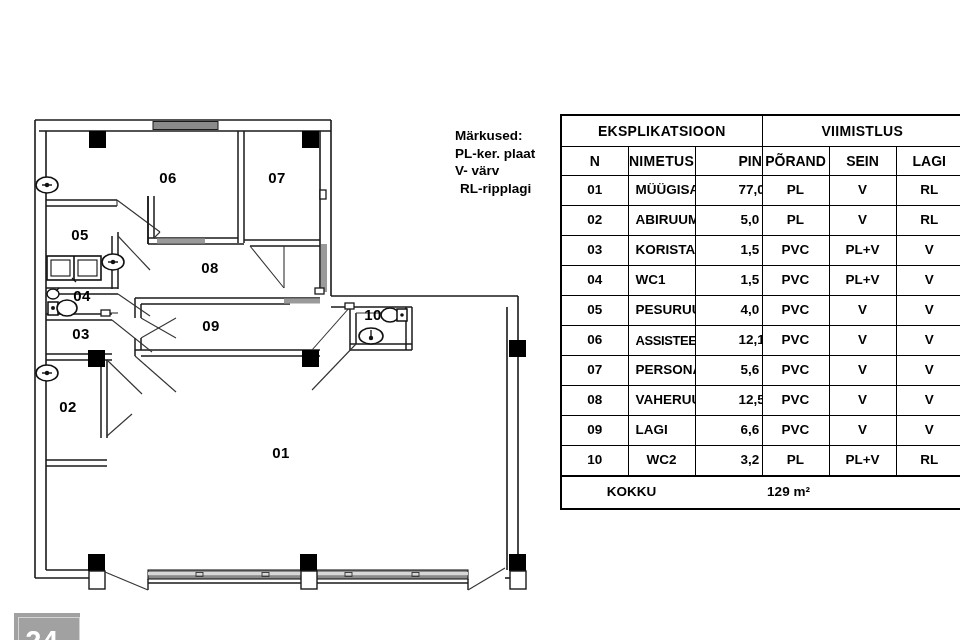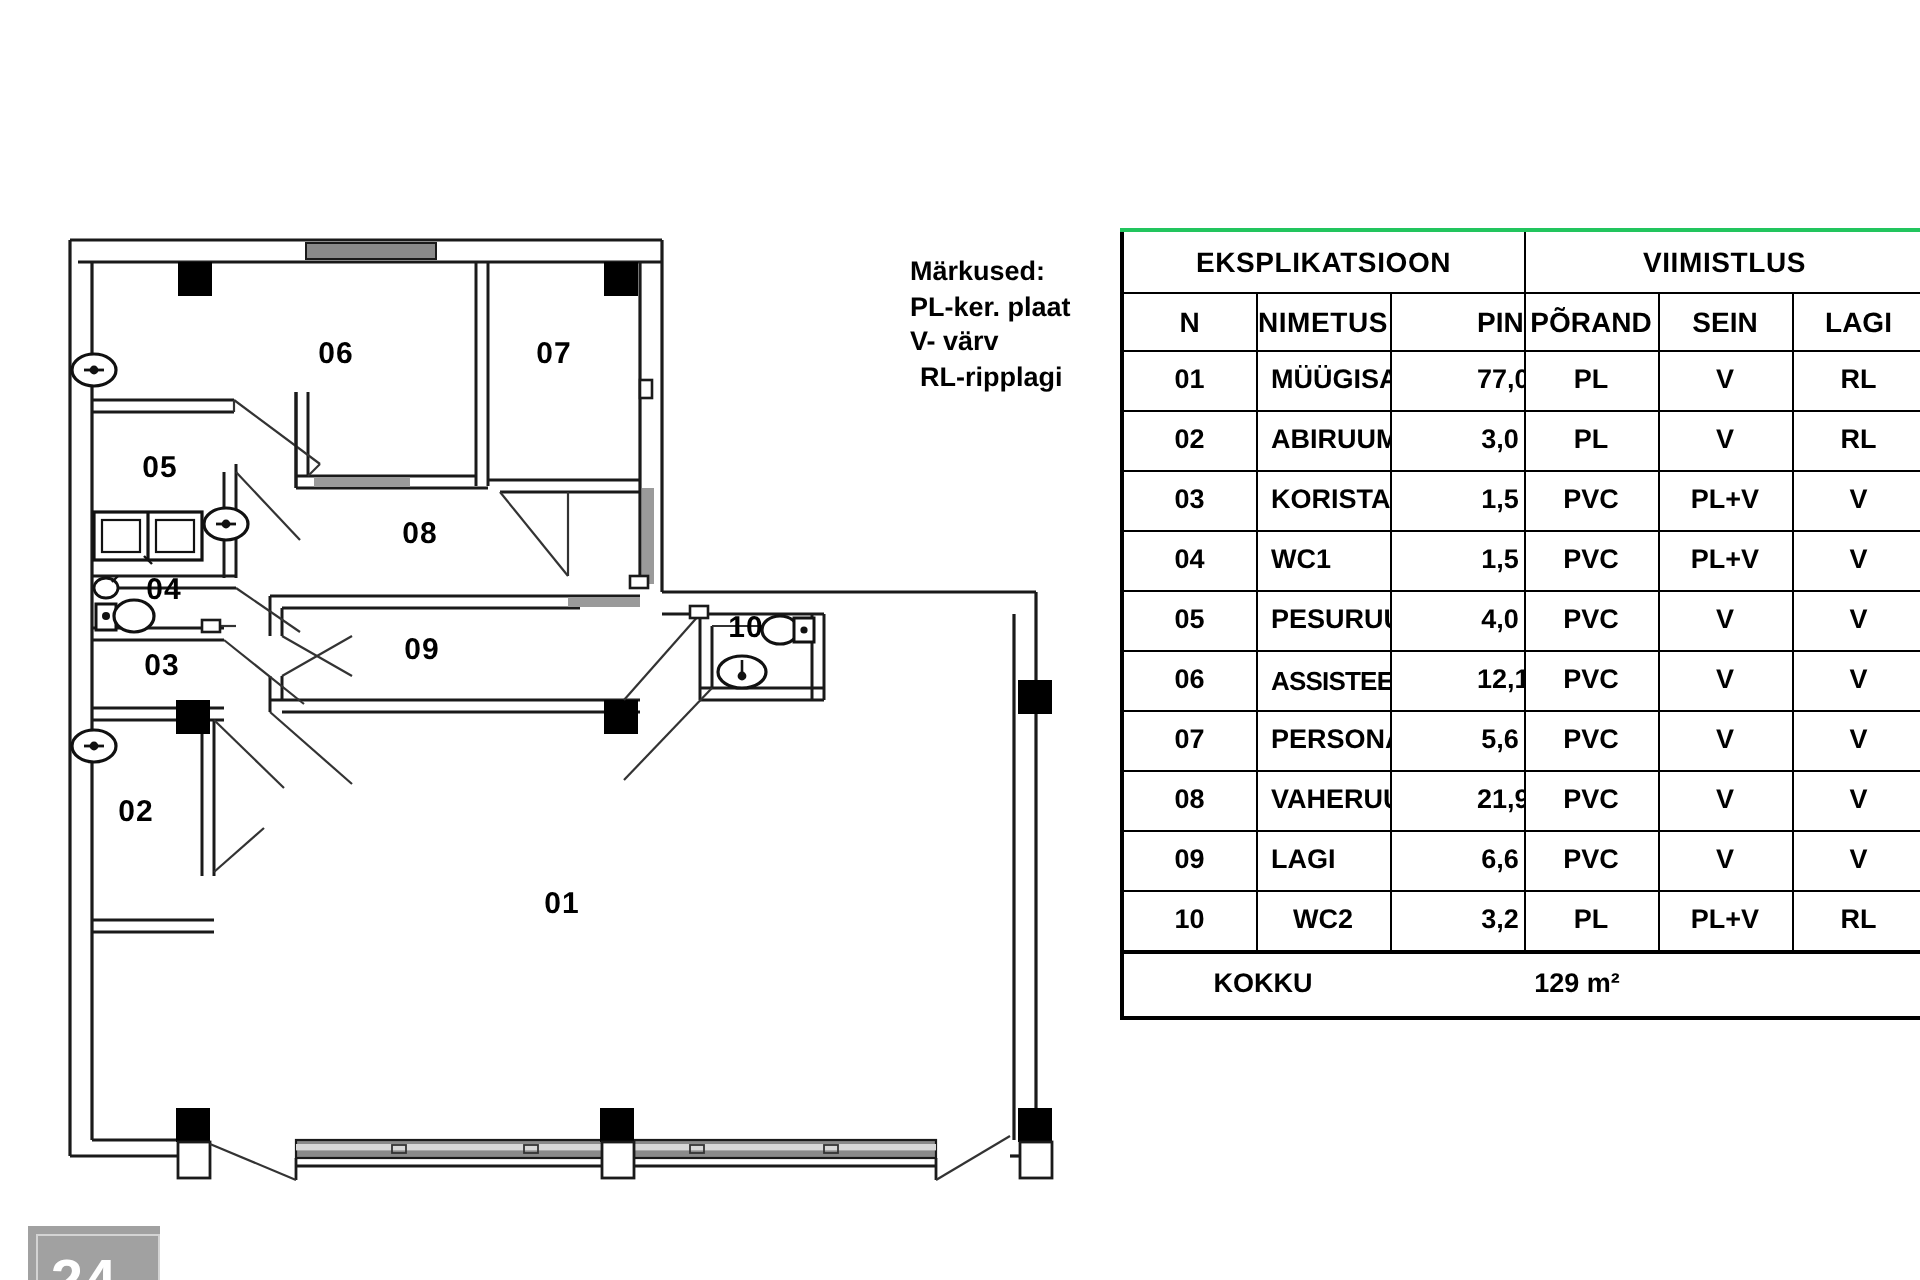--- a/index.html
+++ b/index.html
@@ -71,21 +71,21 @@
     padding: 0;
     height: 29px;
     text-align: center;
     vertical-align: middle;
     font-weight: bold;
     font-size: 13.5px;
     line-height: 1.05;
     overflow: hidden;
     white-space: nowrap;
   }
-  #exp-table .outer-top td { border-top: 2px solid #22c55e; }
+  #exp-table .outer-top td { border-top: 2px solid #000000; }
   #exp-table tr:first-child td:first-child { border-left: 2px solid #000; }
   #exp-table td.col-n { width: 30px; }
   #exp-table td.col-name { width: 156px; text-align: left; padding-left: 7px; }
   #exp-table td.col-name-ctr { width: 156px; text-align: center; }
   #exp-table td.col-area { width: 74px; padding-left: 43px; }
   #exp-table td.col-floor { width: 66px; }
   #exp-table td.col-wall { width: 44px; }
   #exp-table td.col-ceil { width: 40px; }
 
   #exp-table td.hdr-group { height: 30px; font-size: 14px; letter-spacing: 0.3px; }
@@ -415,21 +415,21 @@
         <td class="col-n">01</td>
         <td class="col-name">MÜÜGISAAL</td>
         <td class="col-area">77,0</td>
         <td class="col-floor">PL</td>
         <td class="col-wall">V</td>
         <td class="col-ceil">RL</td>
       </tr>
       <tr>
         <td class="col-n">02</td>
         <td class="col-name">ABIRUUM</td>
-        <td class="col-area">3,0</td>
+        <td class="col-area">5,0</td>
         <td class="col-floor">PL</td>
         <td class="col-wall">V</td>
         <td class="col-ceil">RL</td>
       </tr>
       <tr>
         <td class="col-n">03</td>
         <td class="col-name">KORISTAJA RUUM</td>
         <td class="col-area">1,5</td>
         <td class="col-floor">PVC</td>
         <td class="col-wall">PL+V</td>
@@ -463,21 +463,21 @@
         <td class="col-n">07</td>
         <td class="col-name">PERSONALI RUUM</td>
         <td class="col-area">5,6</td>
         <td class="col-floor">PVC</td>
         <td class="col-wall">V</td>
         <td class="col-ceil">V</td>
       </tr>
       <tr>
         <td class="col-n">08</td>
         <td class="col-name">VAHERUUM</td>
-        <td class="col-area">21,9</td>
+        <td class="col-area">12,5</td>
         <td class="col-floor">PVC</td>
         <td class="col-wall">V</td>
         <td class="col-ceil">V</td>
       </tr>
       <tr>
         <td class="col-n">09</td>
         <td class="col-name">LAGI</td>
         <td class="col-area">6,6</td>
         <td class="col-floor">PVC</td>
         <td class="col-wall">V</td>

